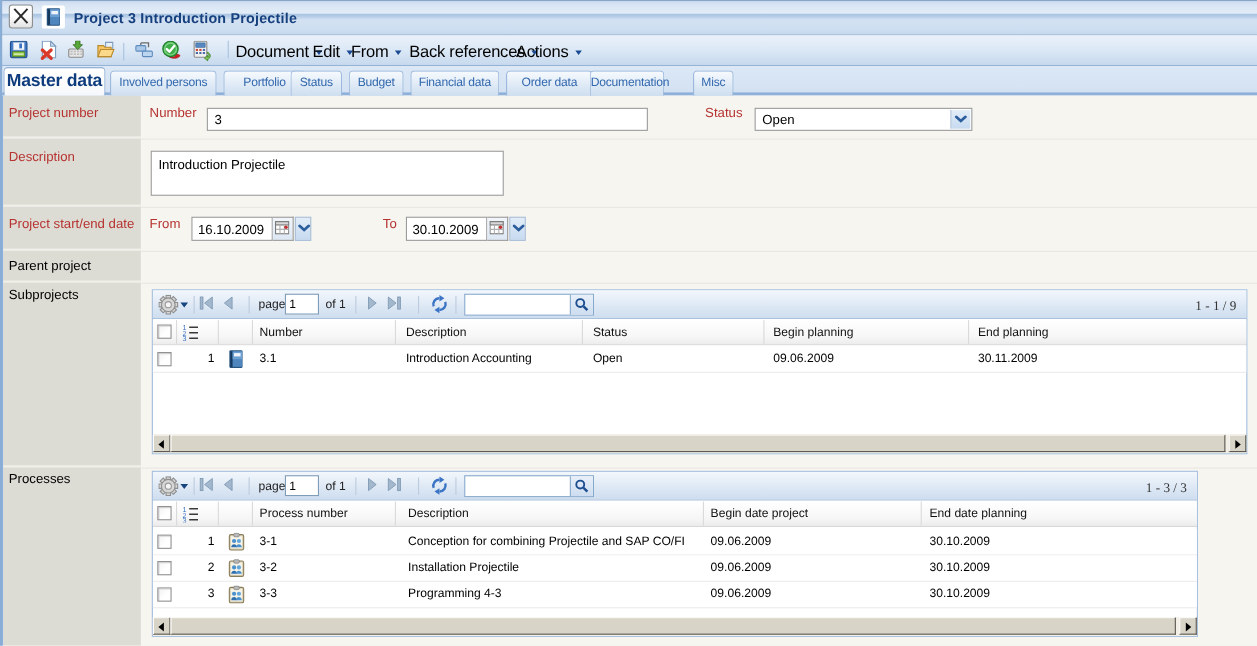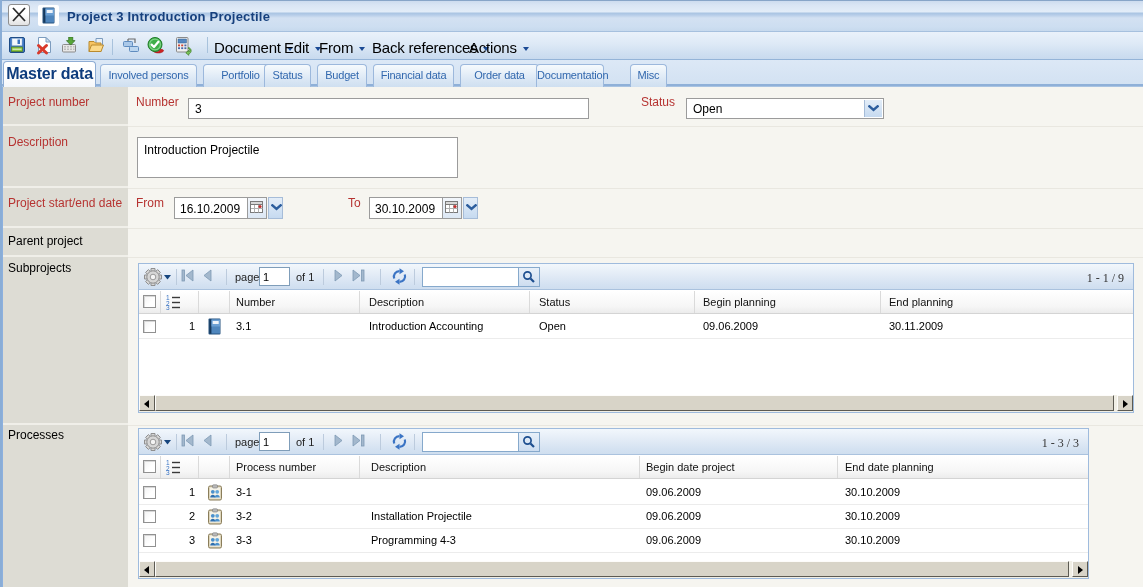--- a/index.html
+++ b/index.html
@@ -454,20 +454,21 @@
     <div class="htxt" style="left:507px">Begin date project</div>
     <div class="htxt" style="left:706px">End date planning</div>
   </div>
   <div class="grow" style="top:52px;height:24px">
     <div class="cbox" style="left:4px;top:5px"></div>
     <div class="gcell" style="left:40px;width:16px;text-align:right">1</div>
     <svg width="16" height="17" style="position:absolute;left:68px;top:3px" viewBox="0 0 16 17">
         <use href="#clipico"></use>
       </svg>
     <div class="gcell" style="left:97px">3-1</div>
+    <div class="gcell" style="left:232px">Conception for combining Projectile and SAP CO/FI</div>
     <div class="gcell" style="left:507px">09.06.2009</div>
     <div class="gcell" style="left:706px">30.10.2009</div>
   </div>
   <div class="grow" style="top:76px;height:24px">
     <div class="cbox" style="left:4px;top:5px"></div>
     <div class="gcell" style="left:40px;width:16px;text-align:right">2</div>
     <svg width="16" height="17" style="position:absolute;left:68px;top:3px" viewBox="0 0 16 17">
         <use href="#clipico"></use>
       </svg>
     <div class="gcell" style="left:97px">3-2</div>

